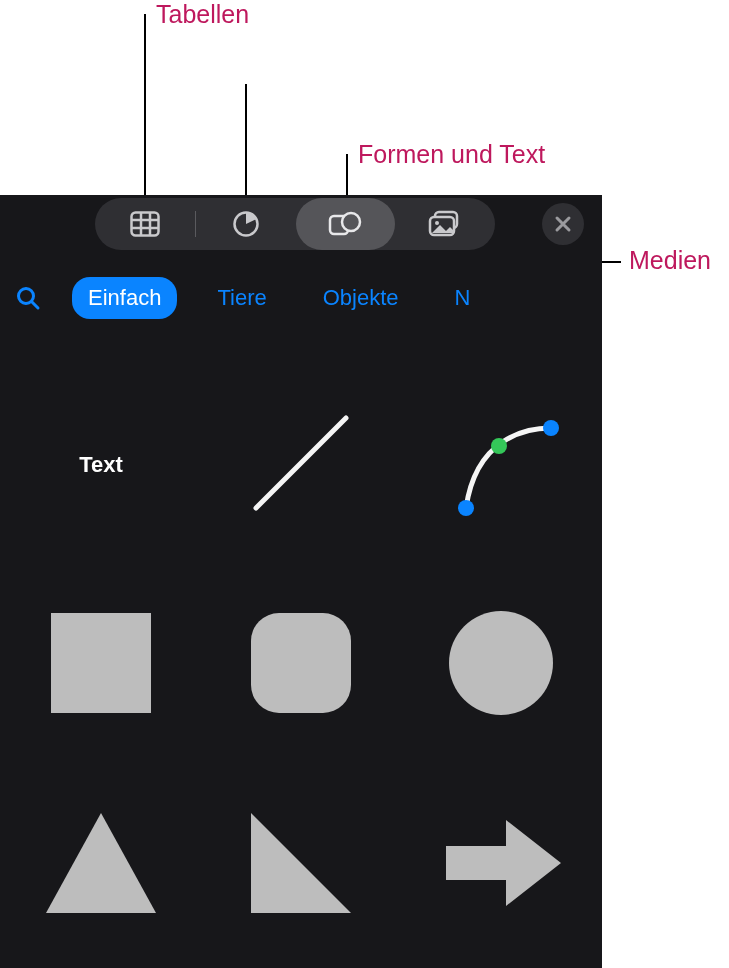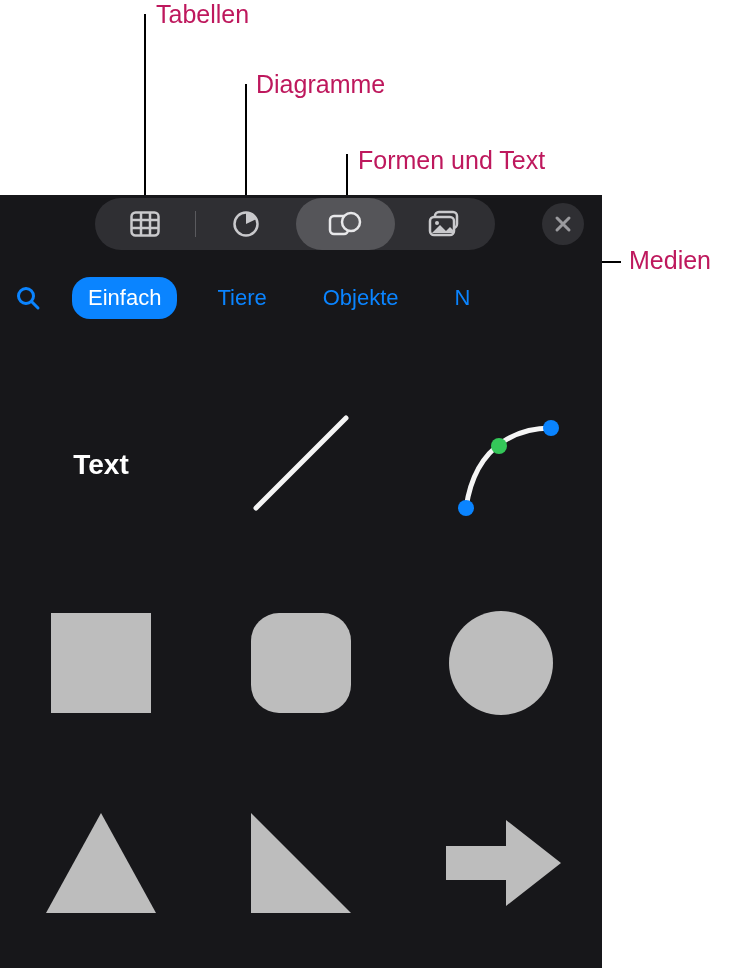--- a/index.html
+++ b/index.html
@@ -144,39 +144,38 @@
     row-gap: 0;
   }
   .cell {
     display: flex;
     align-items: center;
     justify-content: center;
     cursor: pointer;
   }
   .cell span.textlabel {
     color: #fff;
-    font-size: 28px;
+    font-size: 22px;
     font-weight: 600;
   }
   .shape-fill { fill: #bdbdbd; }
   .shape-stroke { stroke: #f5f5f5; fill:none; }
 
 </style>
 </head>
 <body>
 
 <div class="callouts">
 
   <div class="callout-label" style="left:156px; top:0;">Tabellen</div>
   <div class="callout-line" style="left:144px; top:14px; height:190px;"></div>
 
-  <div class="callout-label" style="left:256px; top:70px;">Diagramme</div>
   <div class="callout-line" style="left:245px; top:84px; height:120px;"></div>
 
-  <div class="callout-label" style="left:358px; top:146px;">Formen und Text</div>
+  <div class="callout-label" style="left:358px; top:140px;">Formen und Text</div>
   <div class="callout-line" style="left:346px; top:154px; height:50px;"></div>
 </div>
 
 <div class="callout-label" style="left:629px; top:246px;">Medien</div>
 <div class="callout-hline" style="left:466px; top:261px; width:155px;"></div>
 
 <div class="panel">
 
   <div class="segbar">
     <div class="seg">

